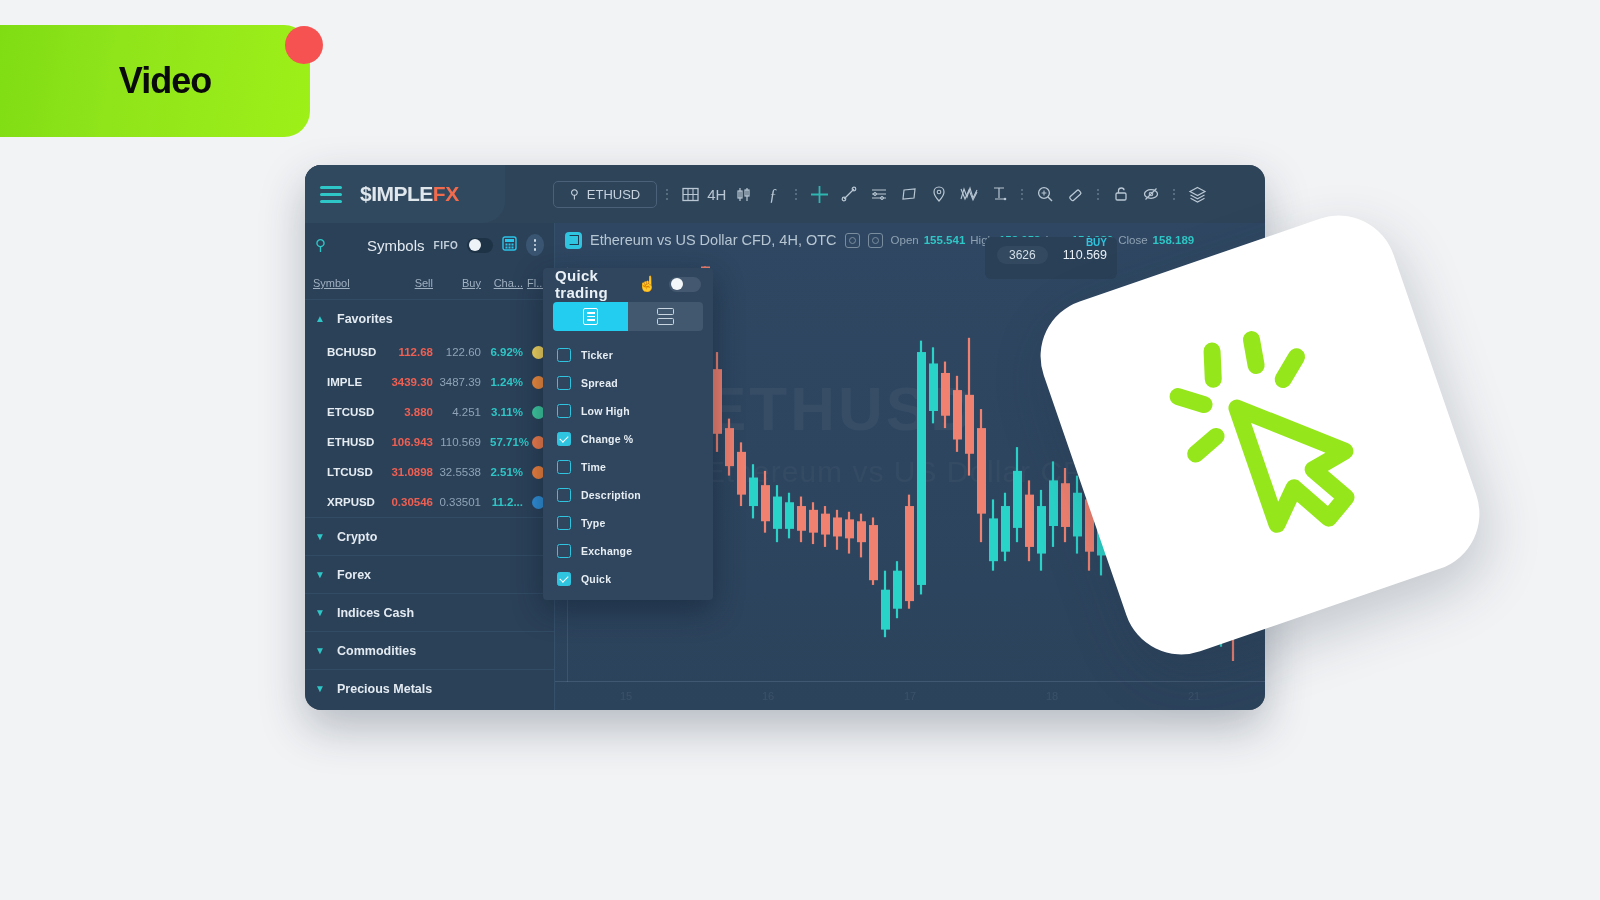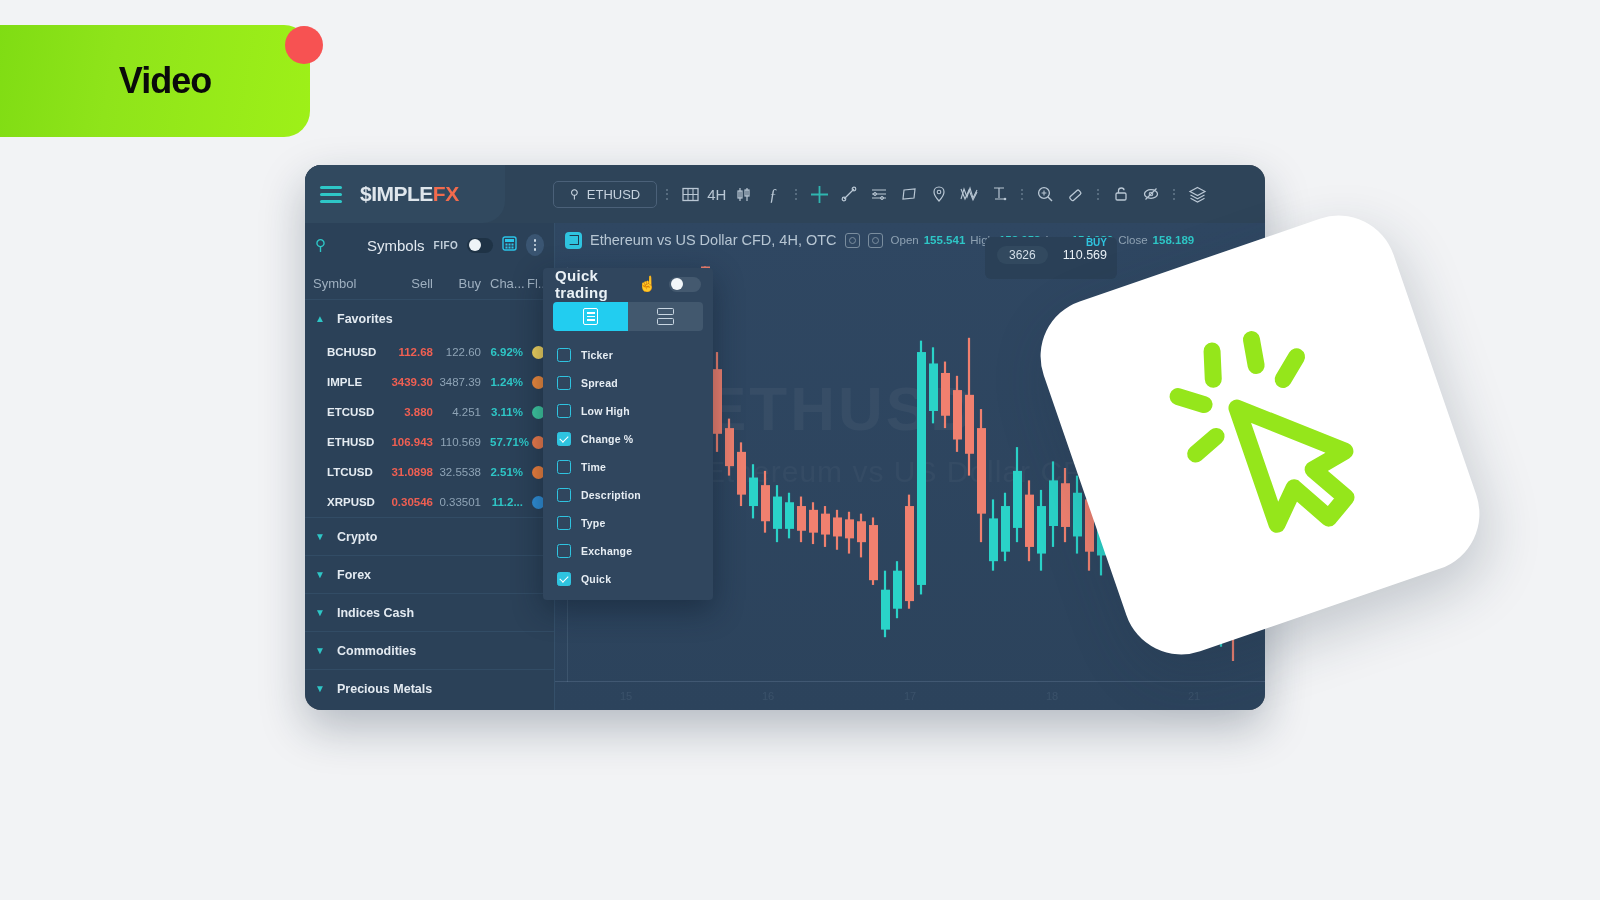--- a/index.html
+++ b/index.html
@@ -98,21 +98,21 @@
   .calc-ico { color: #2bc4e8; font-size: 14px; cursor: pointer; }
   .kebab {
     width: 22px; height: 22px; border-radius: 50%; background: #3a5572;
     display: flex; flex-direction: column; align-items: center; justify-content: center; gap: 2px;
     cursor: pointer;
   }
   .kebab i { width: 2.5px; height: 2.5px; border-radius: 50%; background: #cfdbe6; }
 
   .cols {
     display: flex; align-items: center; height: 32px;
-    font-size: 13px; color: #9fb0c0; padding: 0 8px;
+    font-size: 11px; color: #9fb0c0; padding: 0 8px; text-decoration: underline;
   }
   .cols .c-sym { width: 72px; }
   .cols .c-sell { width: 48px; text-align: right; }
   .cols .c-buy { width: 48px; text-align: right; }
   .cols .c-chg { width: 42px; text-align: right; padding-left: 9px; }
   .cols .c-flag { width: 22px; text-align: right; padding-left: 4px; }
 
   .grp-head {
     display: flex; align-items: center; gap: 12px;
     height: 38px; padding-left: 10px;

